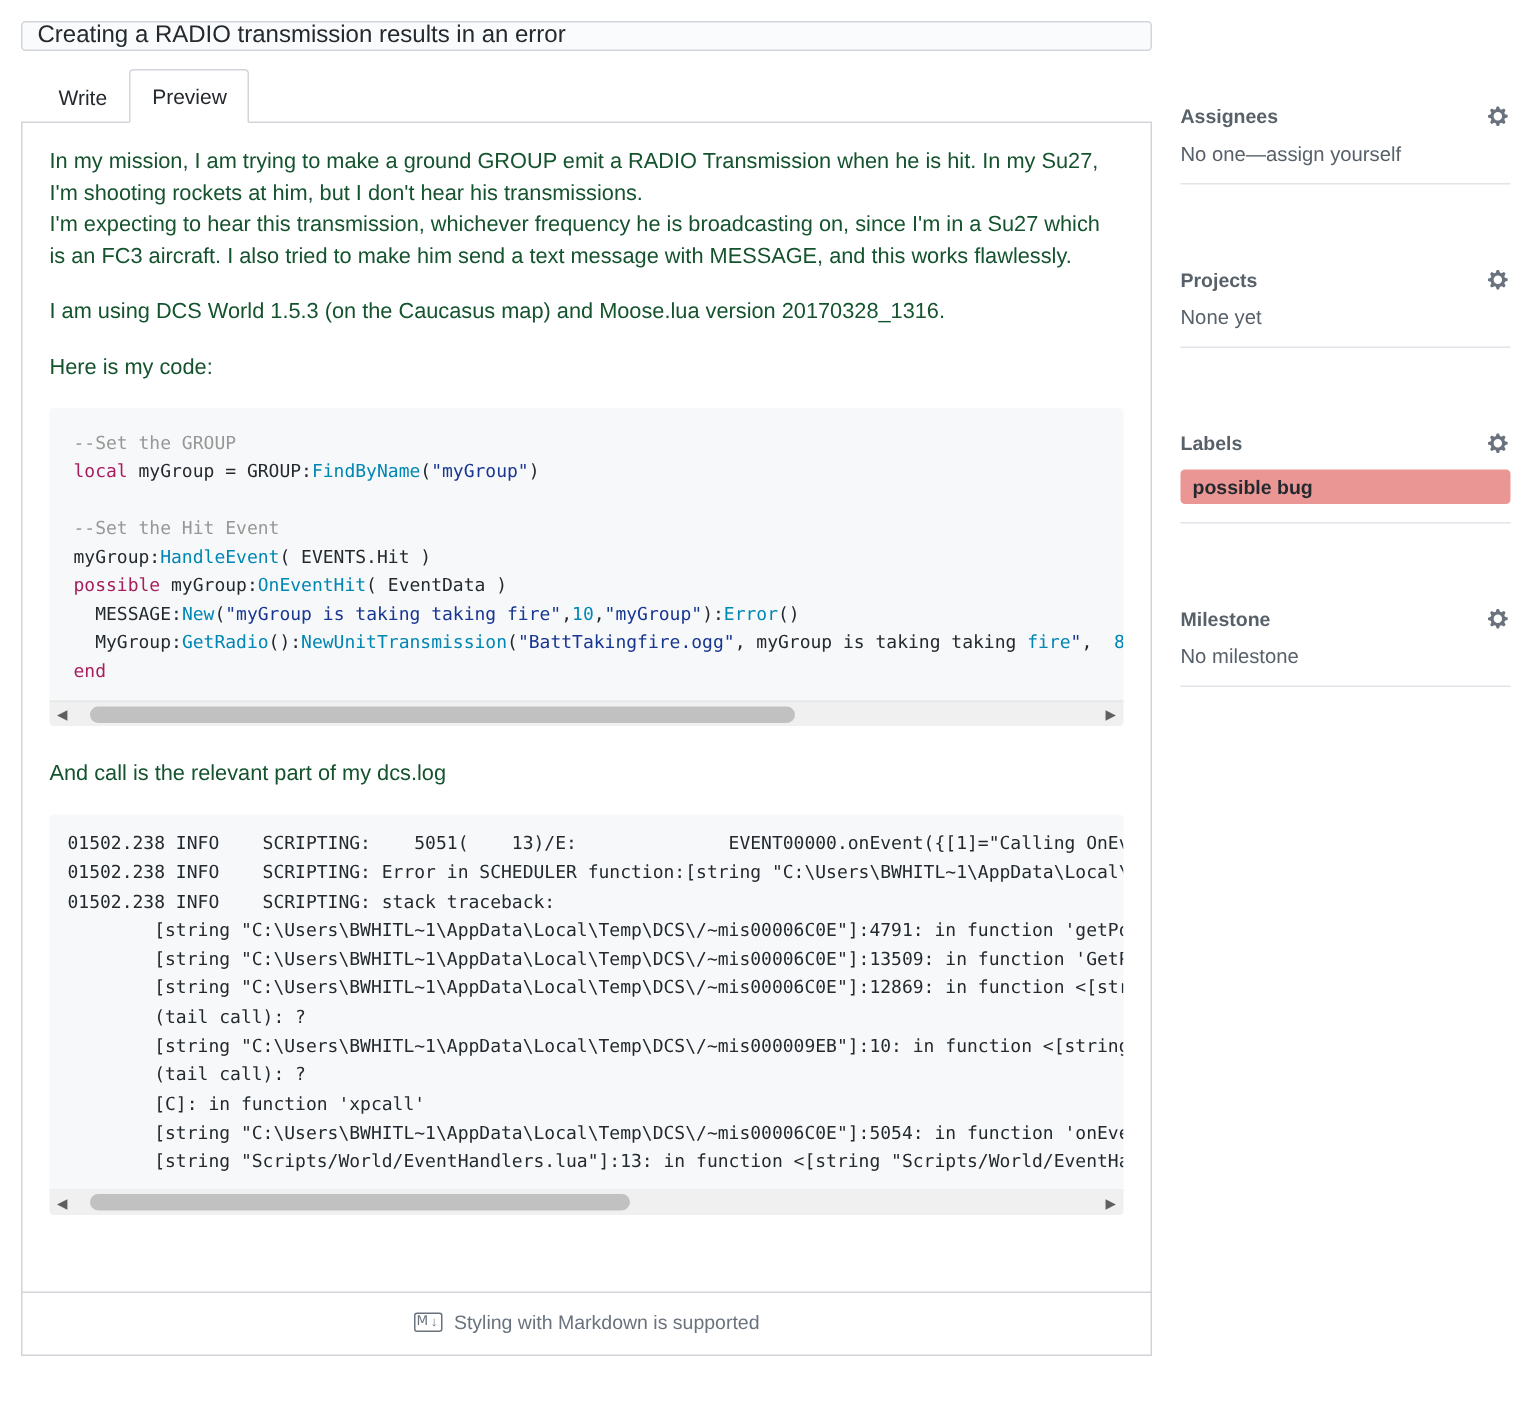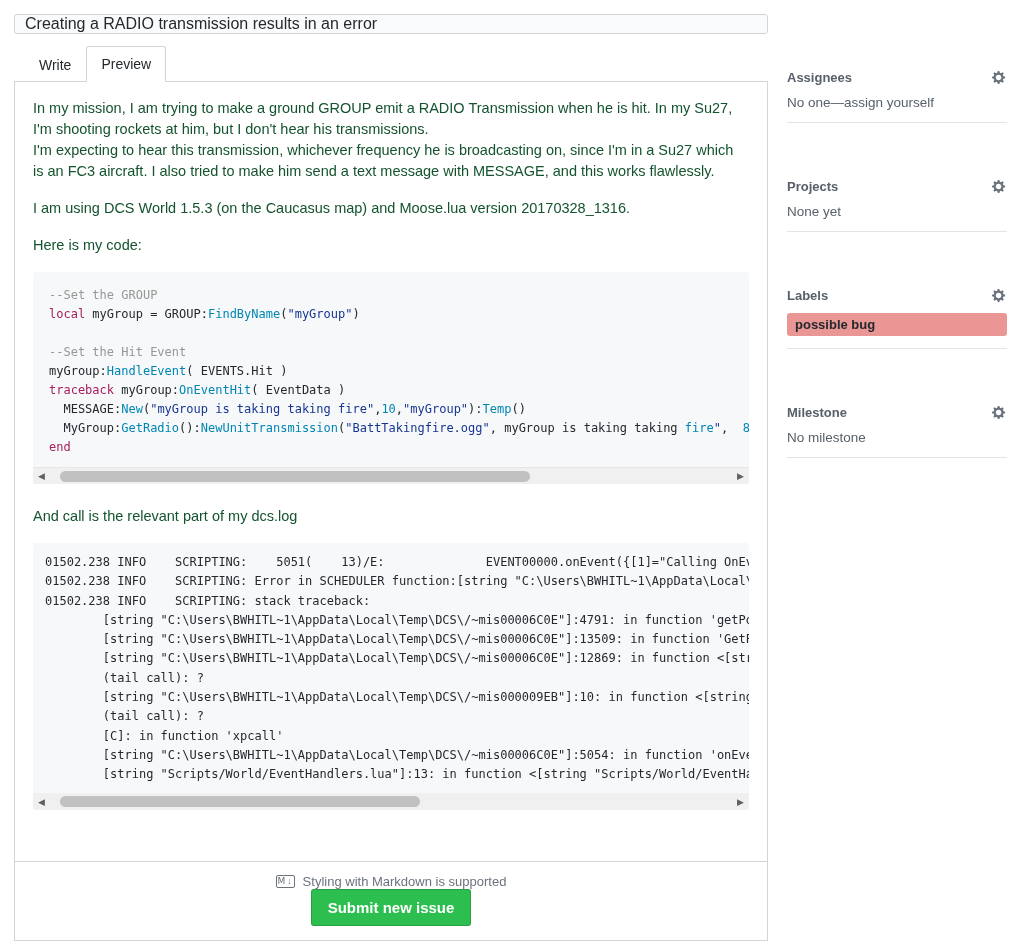--- a/index.html
+++ b/index.html
@@ -270,22 +270,22 @@
       <p class="para">I am using DCS World 1.5.3 (on the Caucasus map) and Moose.lua version 20170328_1316.</p>
 
       <p class="para">Here is my code:</p>
 
       <div class="codewrap">
         <div class="code"><span class="cmt">--Set the GROUP</span>
 <span class="kw">local</span> myGroup = GROUP:<span class="fn">FindByName</span>(<span class="str">"myGroup"</span>)
 
 <span class="cmt">--Set the Hit Event</span>
 myGroup:<span class="fn">HandleEvent</span>( EVENTS.Hit )
-<span class="kw">traceback</span> myGroup:<span class="fn">OnEventHit</span>( EventData )
-  MESSAGE:<span class="fn">New</span>(<span class="str">"myGroup is taking taking fire"</span>,<span class="num">10</span>,<span class="str">"myGroup"</span>):<span class="fn">Temp</span>()
+<span class="kw">possible</span> myGroup:<span class="fn">OnEventHit</span>( EventData )
+  MESSAGE:<span class="fn">New</span>(<span class="str">"myGroup is taking taking fire"</span>,<span class="num">10</span>,<span class="str">"myGroup"</span>):<span class="fn">Error</span>()
   MyGroup:<span class="fn">GetRadio</span>():<span class="fn">NewUnitTransmission</span>(<span class="str">"BattTakingfire.ogg"</span>, myGroup is taking taking <span class="fn">fire</span><span class="str">"</span>,  <span class="num">8</span>, 
 <span class="kw">end</span></div>
         <div class="hscroll">
           <div class="arrow">◀</div>
           <div class="track">
             <div class="thumb" style="left:10px; width:470px;"></div>
           </div>
           <div class="arrow">▶</div>
         </div>
       </div>
@@ -316,21 +316,20 @@
       </div>
 
       <div style="height:14px"></div>
     </div>
 
     <div class="footer">
       <div class="markdown-note">
         <span class="md-icon"></span>
         <span>Styling with Markdown is supported</span>
       </div>
-      <button class="submit-btn">Submit new issue</button>
     </div>
   </div>
 
   <div class="sidebar">
 
     <div class="side-sec">
       <div class="side-head">
         <span>Assignees</span>
         <svg class="gear" viewBox="0 0 16 16">
           <path fill="#6a737d" d="M14 8.77v-1.6l-1.94-.64-.45-1.09.88-1.84-1.13-1.13-1.81.91-1.09-.45-.69-1.92h-1.6l-.63 1.94-1.11.45-1.84-.88-1.13 1.13.91 1.81-.45 1.09L0 7.23v1.59l1.94.64.45 1.09-.88 1.84 1.13 1.13 1.81-.91 1.09.45.69 1.92h1.59l.63-1.94 1.11-.45 1.84.88 1.13-1.13-.92-1.81.47-1.09L14 8.75v.02zM7 11c-1.66 0-3-1.34-3-3s1.34-3 3-3 3 1.34 3 3-1.34 3-3 3z"></path>

